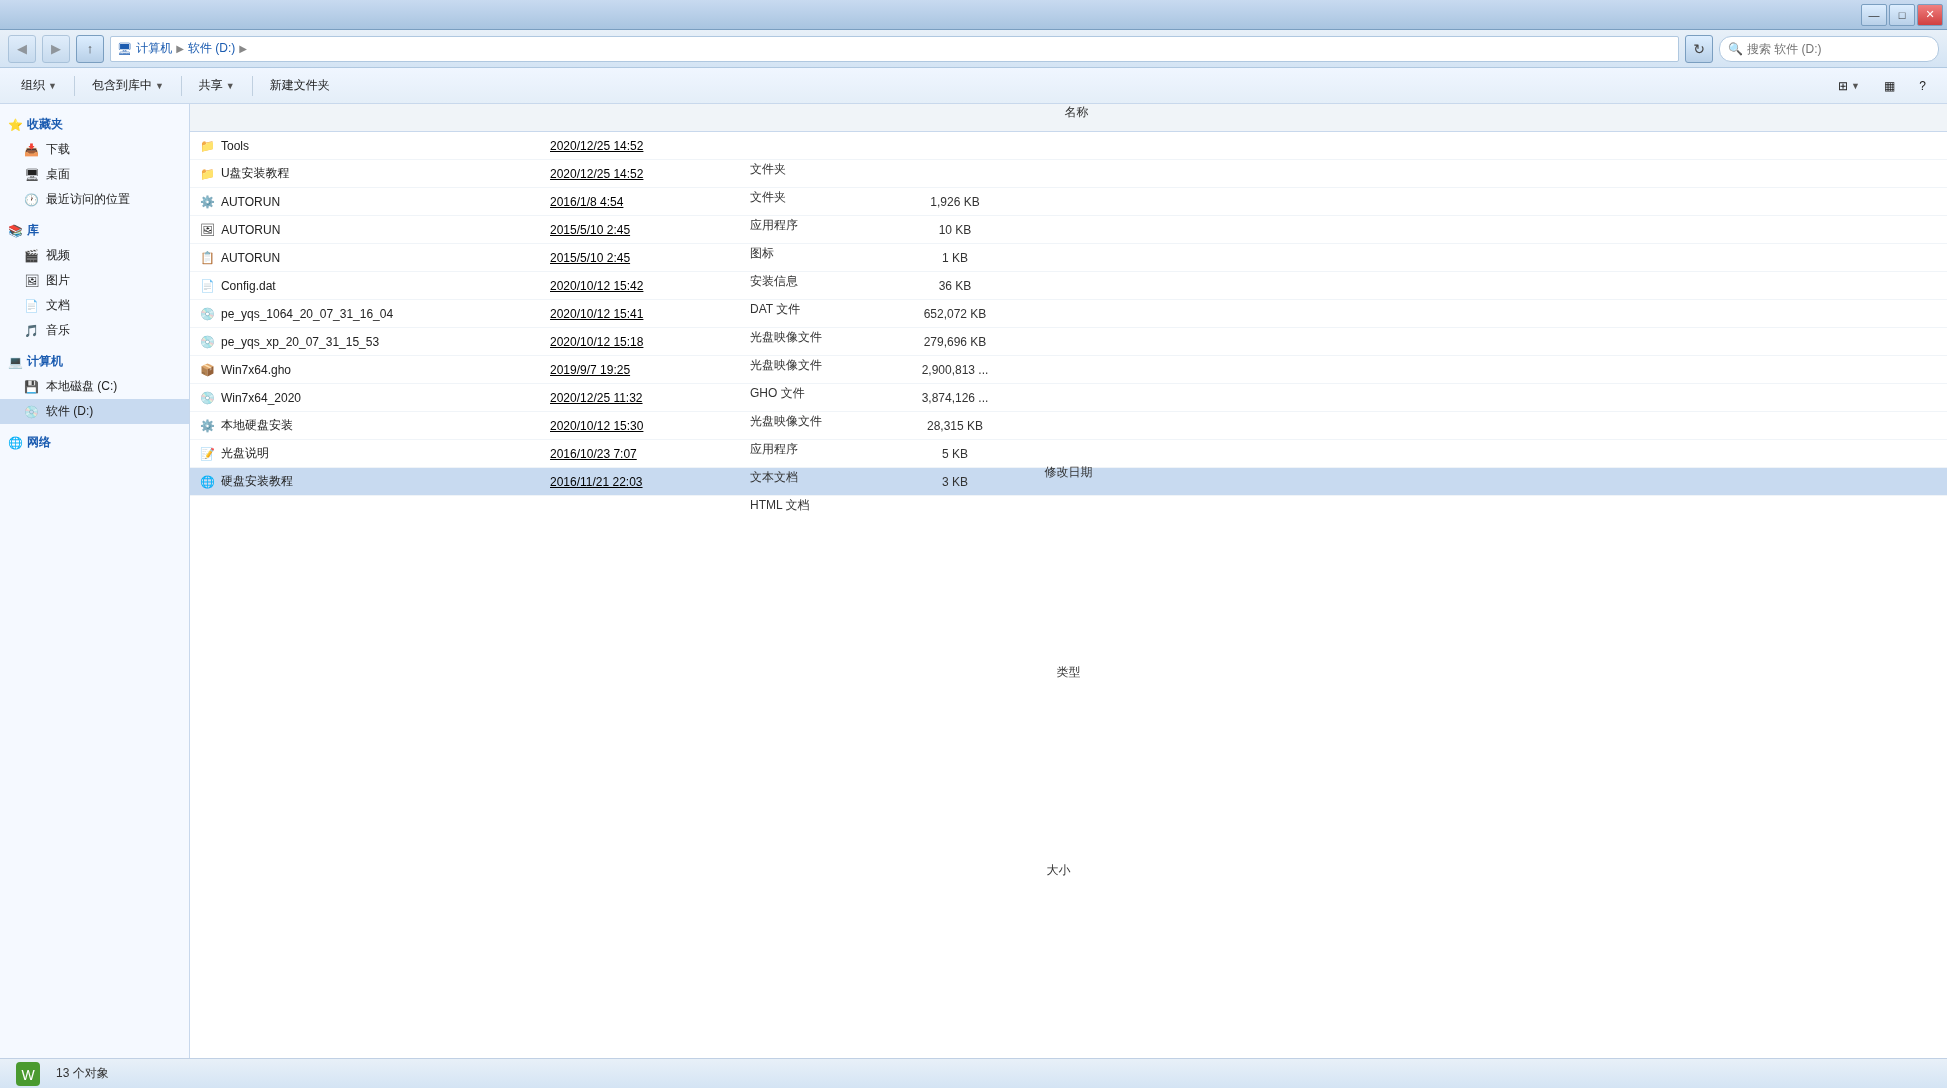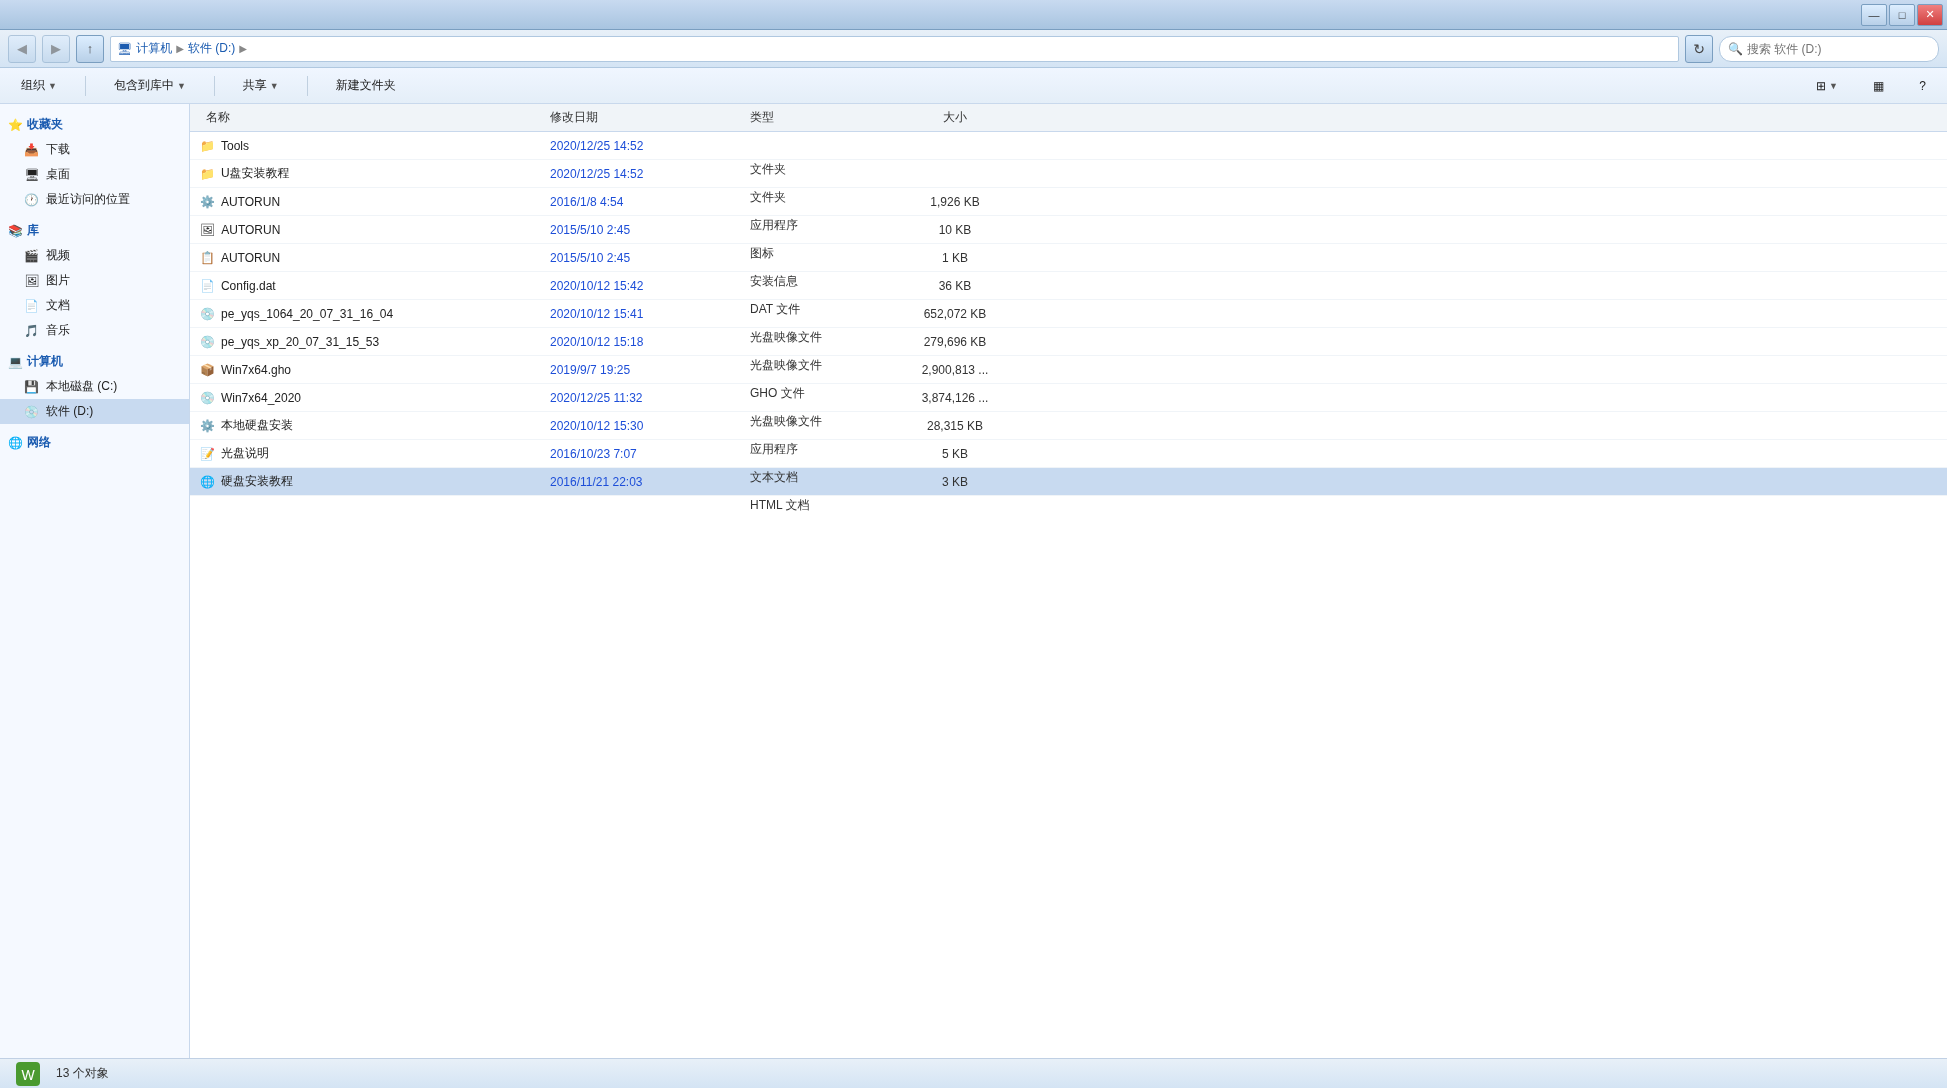--- a/index.html
+++ b/index.html
@@ -110,21 +110,21 @@
       font-size: 12px;
     }
 
     
     .toolbar {
       background: linear-gradient(to bottom, #f0f6ff 0%, #e4eef8 100%);
       height: 36px;
       display: flex;
       align-items: center;
       padding: 0 10px;
-      gap: 13px;
+      gap: 2px;
       border-bottom: 1px solid #c8d8ec;
     }
     .toolbar-btn {
       height: 28px;
       padding: 0 10px;
       border: 1px solid transparent;
       background: transparent;
       border-radius: 3px;
       cursor: pointer;
       display: flex;
@@ -186,37 +186,38 @@
       align-items: center;
       background: #f0f4f8;
       border-bottom: 1px solid #c8d8ec;
       height: 28px;
       font-size: 12px;
       font-weight: normal;
       color: #333;
       position: sticky;
       top: 0;
       z-index: 10;
+      flex-direction: column;
     }
     .col-name { flex: 0 0 360px; padding-left: 16px; cursor: pointer; }
     .col-date { flex: 0 0 200px; cursor: pointer; }
     .col-type { flex: 0 0 150px; cursor: pointer; }
-    .col-size { flex: 0 0 130px; text-align: center; padding-right: 20px; cursor: pointer; }
+    .col-size { flex: 0 0 130px; text-align: center; padding-right: 20px; cursor: pointer; margin-top: 48px; }
     .file-row {
       display: flex;
       align-items: center;
       height: 28px;
       font-size: 12px;
       color: #222;
       border-bottom: 1px solid #f0f4f8;
       cursor: pointer;
     }
     .file-row.selected { background: #c8daf0; }
     .file-name { flex: 0 0 360px; padding-left: 10px; display: flex; align-items: center; gap: 6px; white-space: nowrap; overflow: hidden; text-overflow: ellipsis; }
-    .file-date { flex: 0 0 200px; color: #1d4ed8; }
+    .file-date { flex: 0 0 200px; color: #000000; text-decoration: underline; }
     .file-type { flex: 0 0 150px; color: #333; margin-top: 47px; }
     .file-size { flex: 0 0 130px; text-align: center; padding-right: 20px; color: #333; }
 
     
     .status-bar {
       height: 30px;
       background: linear-gradient(to bottom, #e8f0f8, #d4e4f4);
       border-top: 1px solid #c0d0e4;
       display: flex;
       align-items: center;

